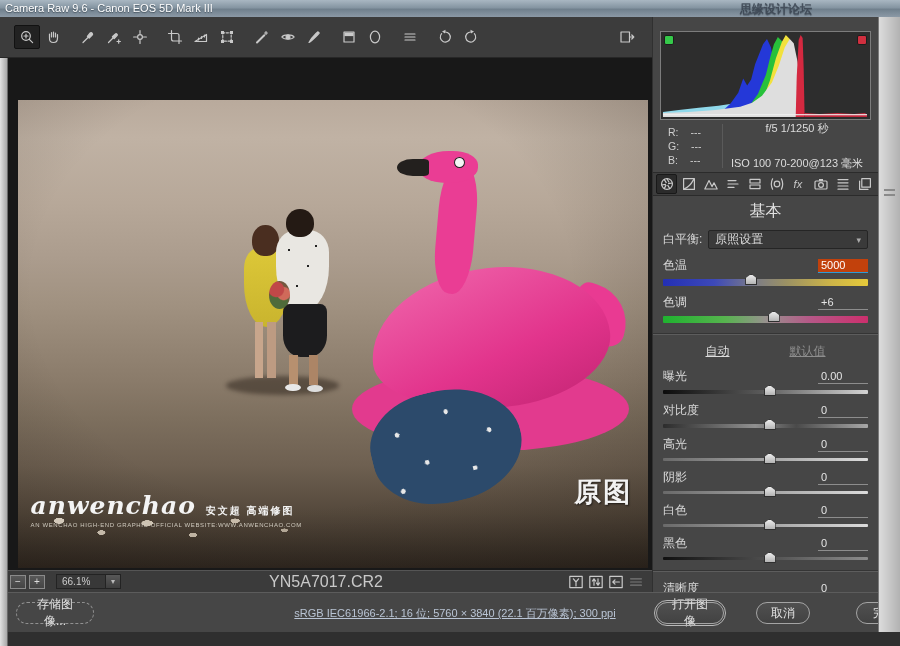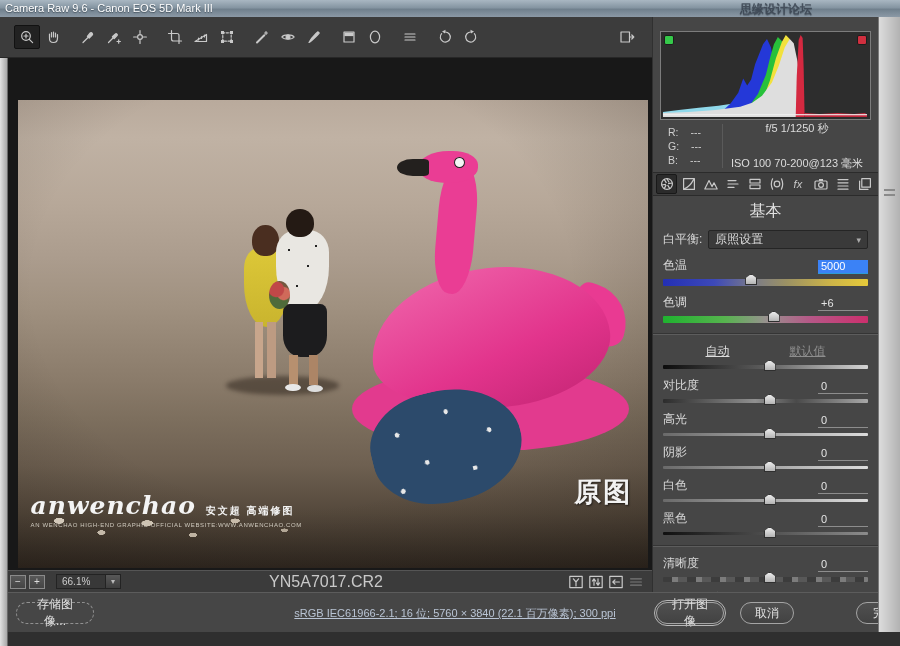--- a/index.html
+++ b/index.html
@@ -105,24 +105,24 @@
   .tabs{display:flex;justify-content:center;gap:1px;background:#3e3e3e;margin-top:4px;
     border-top:1px solid #2b2b2b;border-bottom:1px solid #2b2b2b;padding:1px 0;}
   .tab{width:21px;height:20px;display:flex;align-items:center;justify-content:center;border:1px solid transparent;}
   .tab.sel{background:#2b2b2b;border:1px solid #191919;border-radius:2px;}
   .ptitle{text-align:center;font-size:16px;color:#e2e2e2;margin-top:5px;}
   .wbrow{display:flex;align-items:center;margin:8px 10px 0;font-size:12px;}
   .wbsel{flex:1;margin-left:6px;background:#3a3a3a;border:1px solid #252525;border-radius:2px;
     color:#ddd;padding:2px 6px;display:flex;justify-content:space-between;align-items:center;height:19px;gap:16px;}
   .wb-chev{color:#aaa;font-size:9px;}
   .sliders{margin:2px 10px 0;}
-  .srow{display:flex;justify-content:space-between;align-items:flex-end;margin-top:8px;gap:48px;}
+  .srow{display:flex;justify-content:space-between;align-items:center;margin-top:8px;gap:48px;}
   .slabel{font-size:12px;color:#d8d8d8;}
   .sval{font-size:11px;color:#e4e4e4;min-width:50px;border-bottom:1px solid #8d8d8d;padding:0 3px 1px;}
-  .sval.sel{background:#3b82f6;color:#fff;border-bottom-color:#2e9bd6;text-shadow:none;}
+  .sval.sel{background:#c2410c;color:#fff;border-bottom-color:#2e9bd6;text-shadow:none;}
   .strack{position:relative;margin-top:5px;border-radius:1px;}
   .thumb{position:absolute;top:-5px;width:12px;height:11px;margin-left:-6px;
     background:linear-gradient(#ececec,#b4b4b4);border:1px solid #2f2f2f;
     clip-path:polygon(50% 0,100% 40%,100% 100%,0 100%,0 40%);}
   .tr-temp{height:7px;background:linear-gradient(to right,#232fb4,#3d49b8 25%,#7d7d86 45%,#9b9164 60%,#cdb448 82%,#e5ca3a);}
   .tr-tint{height:7px;background:linear-gradient(to right,#1fb22f,#56b44e 30%,#97928e 50%,#b65787 72%,#cc2f6d);}
   .tr-exposure{height:4px;background:linear-gradient(to right,#0c0c0c,#5a5a5a 48%,#d4d4d4);}
   .tr-contrast{height:4px;background:linear-gradient(to right,#2c2c2c,#909090 45%,#4a4a4a 65%,#a8a8a8);}
   .tr-thin{height:3px;background:linear-gradient(to right,#6a6a6a,#dcdcdc);}
   .tr-blacks{height:3px;background:linear-gradient(to right,#101010,#8c8c8c);}
@@ -134,21 +134,21 @@
   .lnk-def{color:#8e8e8e;text-decoration:underline;cursor:pointer;margin-left:24px;}
 
   
   .bottombar{position:absolute;left:0;top:592px;width:900px;height:40px;background:#464646;border-top:1px solid #5c5c5c;}
   .btn{position:absolute;top:9px;height:22px;border:1px solid #a4a4a4;border-radius:11px;
     background:linear-gradient(#505050,#424242);color:#e2e2e2;font-size:12px;
     font-family:inherit;display:flex;align-items:center;justify-content:center;padding:0 12px;}
   .btn.default{outline:1px solid #b8b8b8;outline-offset:1px;}
   .savebtn{left:16px;border-style:dashed;border-color:#919191;background:transparent;width:78px;}
   .openbtn{left:656px;width:68px;}
-  .cancelbtn{left:740px;width:54px;}
+  .cancelbtn{left:756px;width:54px;}
   .donebtn{left:856px;width:58px;}
   .wflink{position:absolute;left:455px;top:13px;transform:translateX(-50%);
     color:#b9c4d4;font-size:11px;text-decoration:underline;white-space:nowrap;cursor:pointer;}
   .bottomstrip{position:absolute;left:0;top:632px;width:900px;height:14px;background:#2f2f2f;}
 
   
   .edge-left{position:absolute;left:0;top:58px;width:8px;height:588px;
     background:linear-gradient(90deg,#e2e2e2,#a8a8a8);border-right:1px solid #6a6a6a;}
   .scrollbar{position:absolute;left:878px;top:17px;width:22px;height:615px;
     background:linear-gradient(90deg,#dcdcdc,#b2b2b2);border-left:1px solid #7a7a7a;}
@@ -466,20 +466,24 @@
         </div>
       </div>
 
     <hr class="sep">
     <div class="autolinks">
       <span class="lnk-auto">自动</span>
       <span class="lnk-def">默认值</span>
     </div>
 
     <div class="sliders">
+        <div class="srow">
+          <span class="slabel">曝光</span>
+          <span class="sval">0.00</span>
+        </div>
         <div class="strack tr-exposure">
           <div class="thumb" style="left:52%"></div>
         </div>
         <div class="srow">
           <span class="slabel">对比度</span>
           <span class="sval">0</span>
         </div>
         <div class="strack tr-contrast">
           <div class="thumb" style="left:52%"></div>
         </div>

